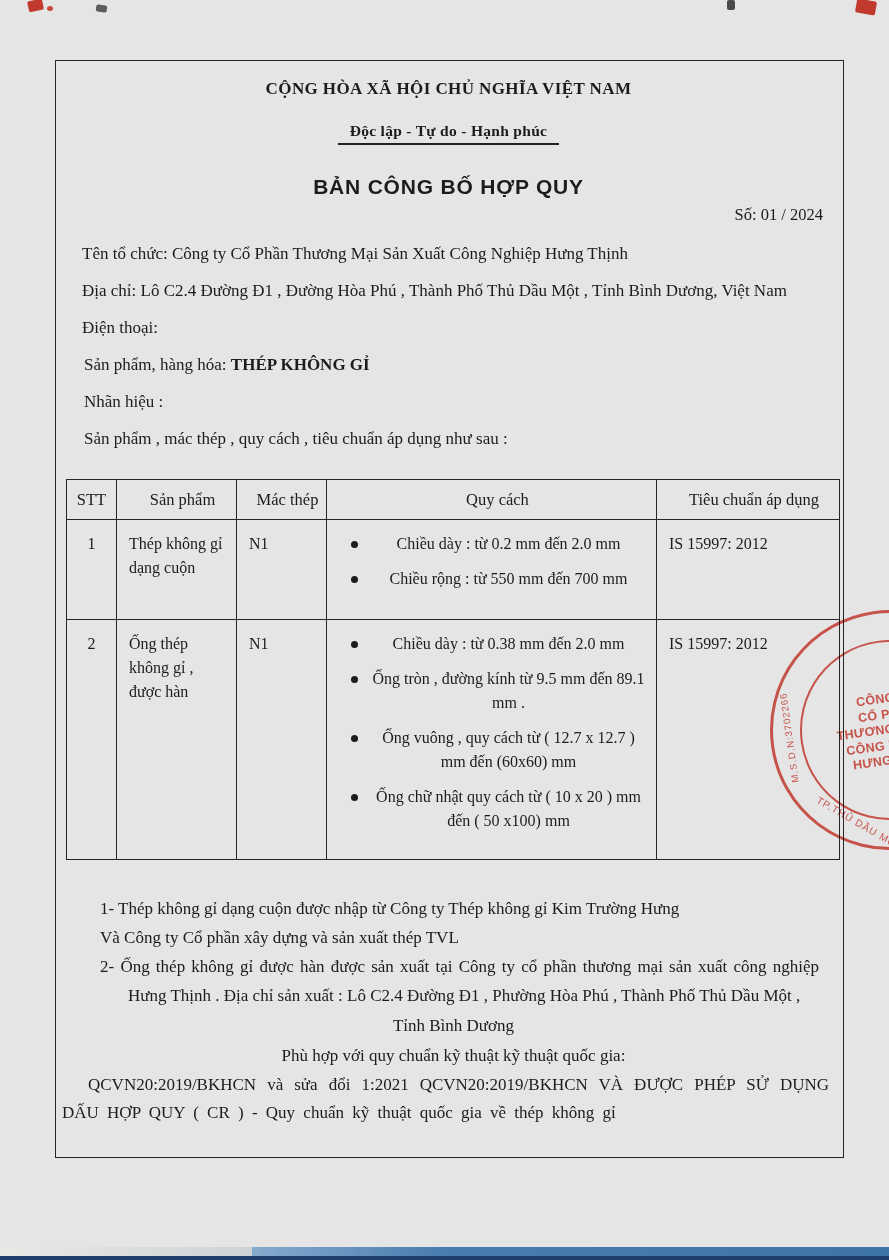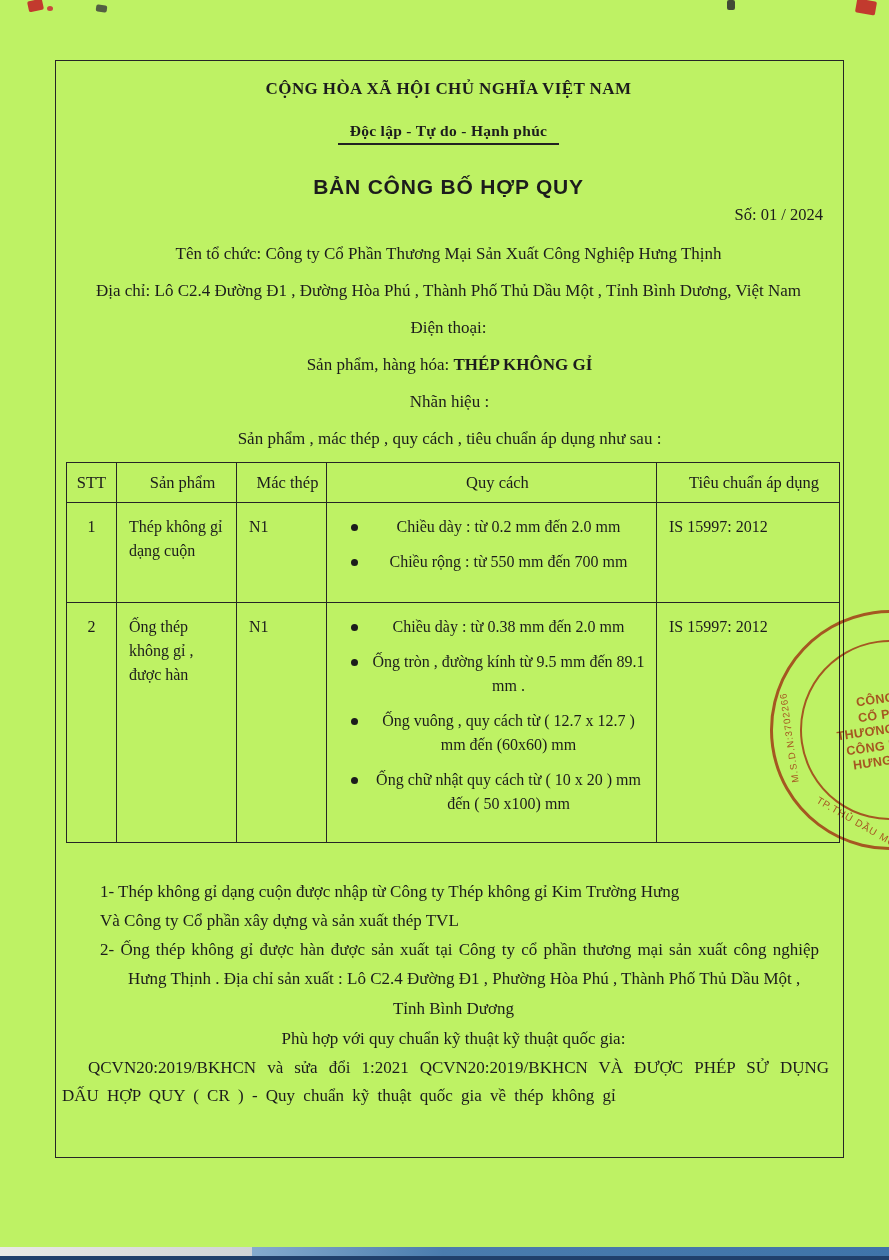--- a/index.html
+++ b/index.html
@@ -2,21 +2,21 @@
 <html><head>
 <meta charset="utf-8">
 <style>
   * { margin:0; padding:0; box-sizing:border-box; }
   html,body { background:#ffffff; }
   body { font-family:"Liberation Serif", serif; }
 
   .page {
     position:relative;
     width:889px; height:1260px;
-    background:#bef264;
+    background:#e5e5e5;
     overflow:hidden;
     color:#1c1c1c;
   }
 
   
   .artifact { position:absolute; border-radius:2px; }
   .a-red-tl   { left:28px;  top:0;   width:15px; height:11px; background:#c23a2e; transform:rotate(-12deg); }
   .a-red-tl2  { left:47px;  top:6px; width:6px;  height:5px;  background:#c94a3d; border-radius:50%; }
   .a-blk-tl   { left:96px;  top:5px; width:11px; height:7px;  background:#3a3a3a; opacity:.8; transform:rotate(8deg); }
   .a-blk-tr   { left:727px; top:0;   width:8px;  height:10px; background:#2e2e2e; opacity:.85; }
@@ -41,27 +41,27 @@
   .nation { font-weight:bold; font-size:17px; letter-spacing:.4px; }
   .motto  { display:inline-block; font-weight:bold; font-size:15.5px; margin-top:5px;
             padding:0 12px 3px 12px; border-bottom:2px solid #222; letter-spacing:.3px; }
 
   .doc-title  { text-align:center; margin-top:30px;
                 font-family:"Liberation Sans", sans-serif; font-weight:bold;
                 font-size:21px; letter-spacing:.8px; }
   .doc-number { text-align:right; margin-top:6px; font-size:16.5px; }
 
   .info { margin-top:14px; font-size:17px; line-height:29px; }
-  .info p { margin:8px;text-align:center; }
+  .info p { margin:8px; }
   .indent1 { margin-left:10px !important; }
   .bold { font-weight:bold; }
 
   table.spec-table {
     border-collapse:collapse;
-    margin-top:9px; margin-left:-8px;
+    margin-top:26px; margin-left:-8px;
     width:773px;
     font-size:16px;
     table-layout:fixed;
   }
   .spec-table th, .spec-table td { border:1.4px solid #262626; }
   .spec-table th {
     font-weight:normal; font-size:16.5px;
     height:40px; text-align:center; padding:0 0 0 12px; vertical-align:middle;
   }
   .spec-table th.c-stt { text-align:center; padding:0; }

